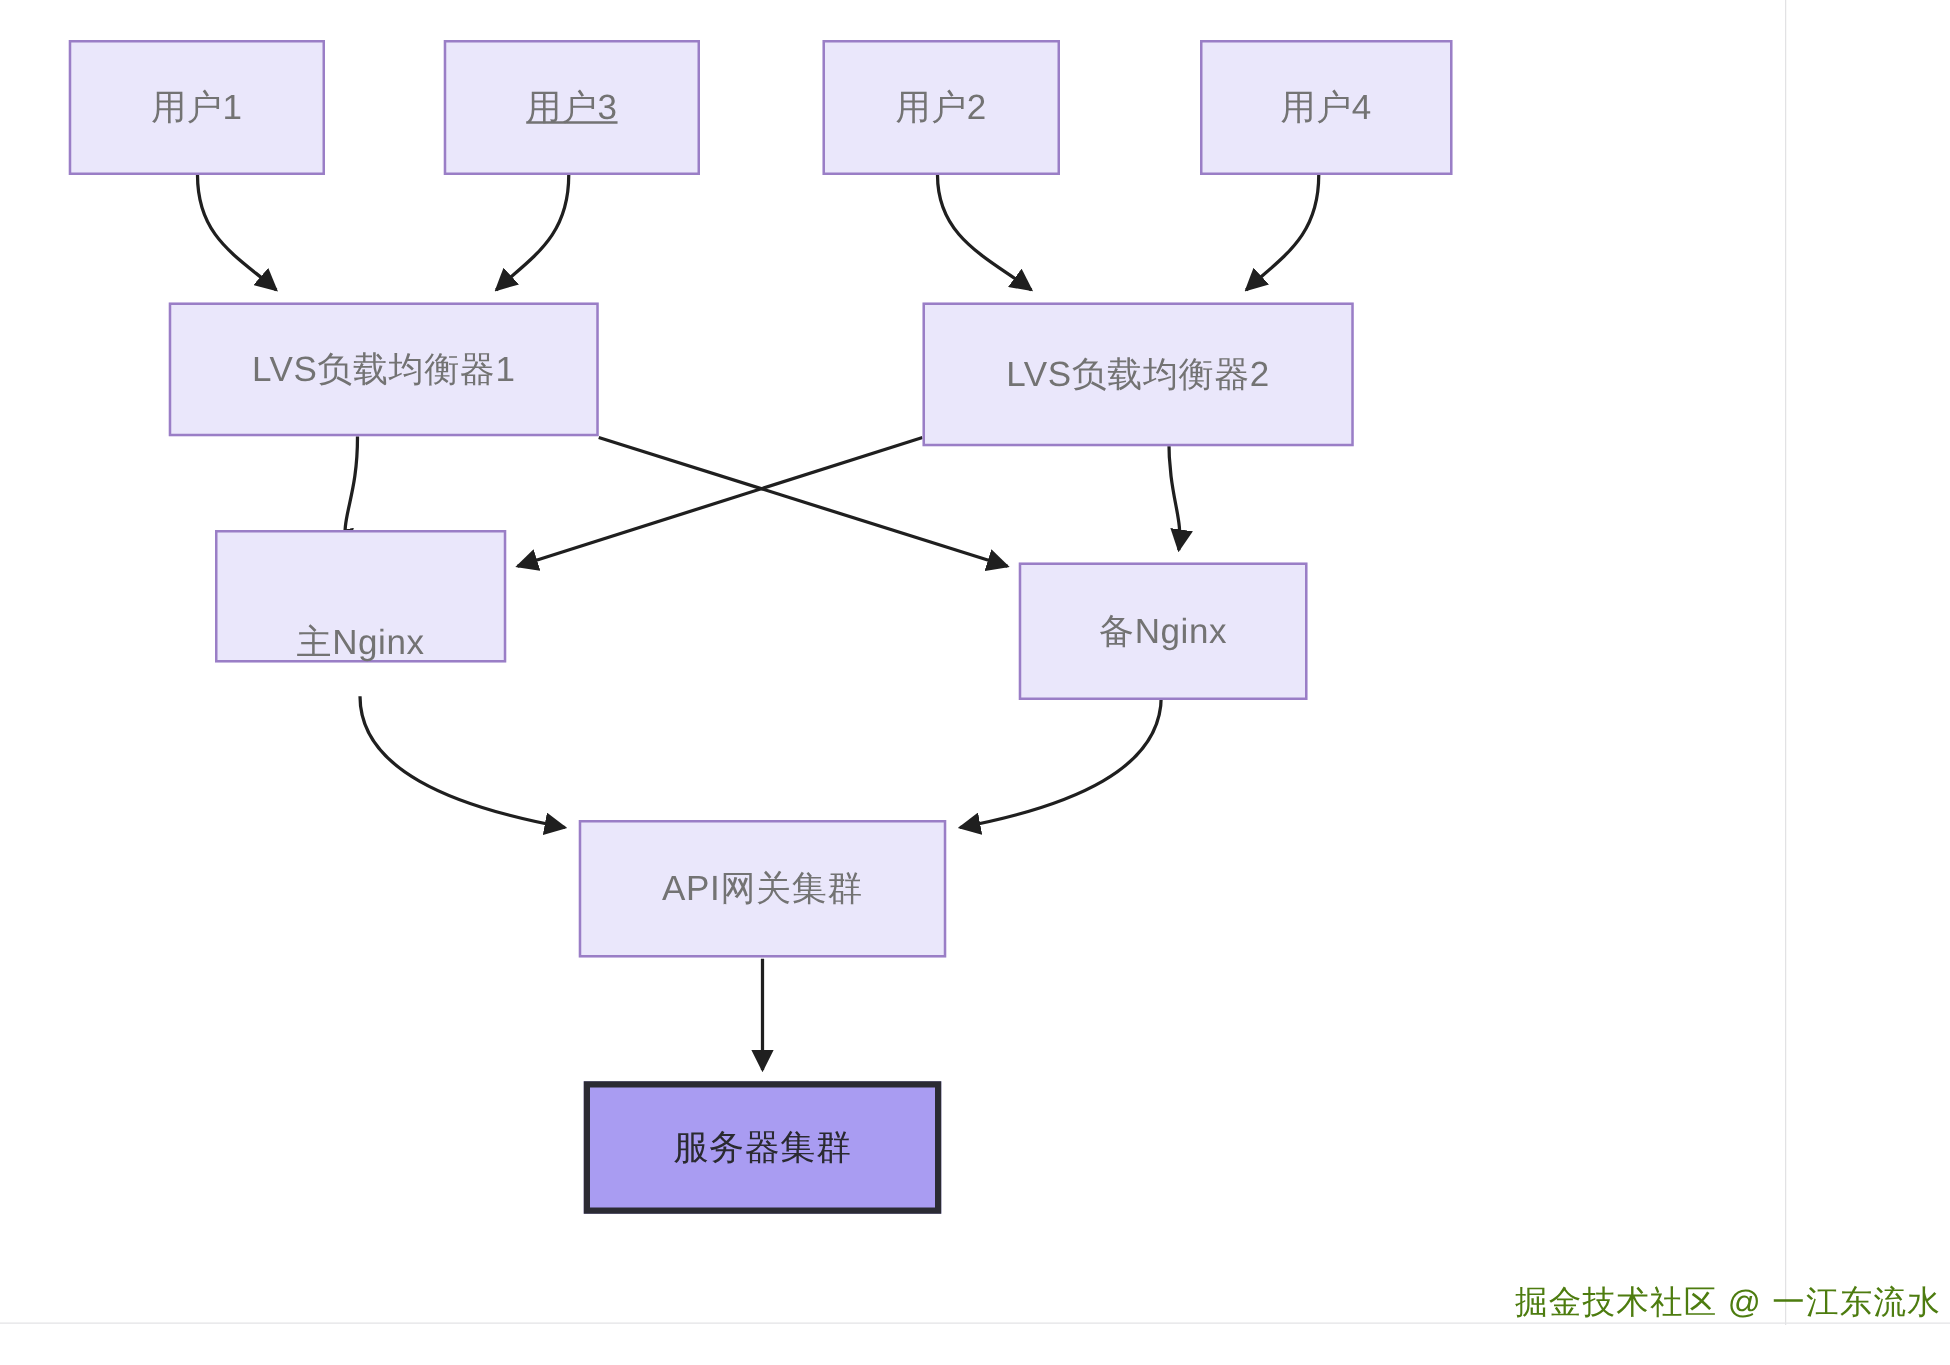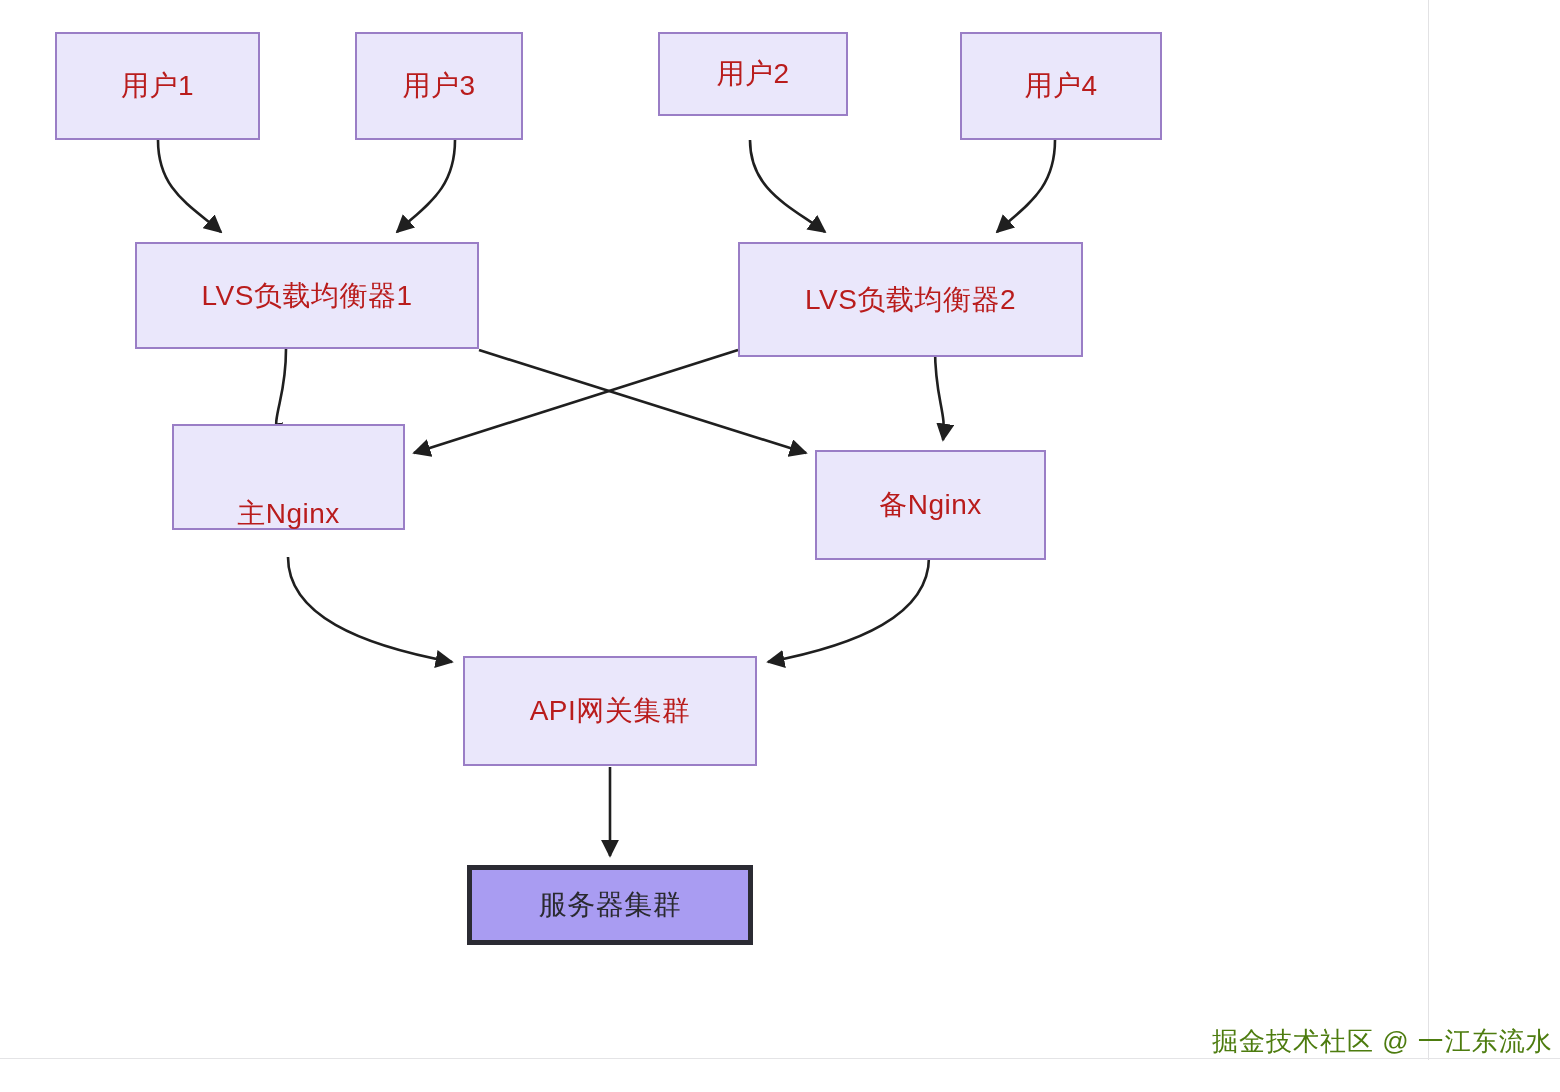--- a/index.html
+++ b/index.html
@@ -26,21 +26,21 @@
     pointer-events: none;
   }
   .node {
     position: absolute;
     box-sizing: border-box;
     display: flex;
     align-items: center;
     justify-content: center;
     background: #eae7fb;
     border: 2px solid #9a7ec6;
-    color: #b91c1c;
+    color: #737373;
     font-size: 28px;
     line-height: 1;
     letter-spacing: 0.5px;
     white-space: nowrap;
   }
   .node.highlight {
     background: #a99cf2;
     border: 5px solid #2b2b33;
     color: #2a2a30;
   }
@@ -98,25 +98,25 @@
 
     <path d="M 929 557 C 929 615 858 645 768 662" fill="none" stroke="#1f1f1f" stroke-width="2.6" marker-end="url(#arrow)"></path>
 
     <path d="M 610 767 L 610 856" fill="none" stroke="#1f1f1f" stroke-width="2.6" marker-end="url(#arrow)"></path>
   </svg>
 
   <div class="node" style="left:55px; top:32px; width:205px; height:108px;">
     <span class="label">用户1</span>
   </div>
 
-  <div class="node" style="left:355px; top:32px; width:168px; height:108px;">
+  <div class="node" style="left:355px; top:32px; width:205px; height:108px;text-decoration:underline;">
     <span class="label">用户3</span>
   </div>
 
-  <div class="node" style="left:658px; top:32px; width:190px; height:84px;">
+  <div class="node" style="left:658px; top:32px; width:190px; height:108px;">
     <span class="label">用户2</span>
   </div>
 
   <div class="node" style="left:960px; top:32px; width:202px; height:108px;text-align:center;">
     <span class="label">用户4</span>
   </div>
 
   <div class="node" style="left:135px; top:242px; width:344px; height:107px;">
     <span class="label">LVS负载均衡器1</span>
   </div>
@@ -130,21 +130,21 @@
   </div>
 
   <div class="node" style="left:815px; top:450px; width:231px; height:110px;">
     <span class="label">备Nginx</span>
   </div>
 
   <div class="node" style="left:463px; top:656px; width:294px; height:110px;">
     <span class="label">API网关集群</span>
   </div>
 
-  <div class="node highlight" style="left:467px; top:865px; width:286px; height:80px;">
+  <div class="node highlight" style="left:467px; top:865px; width:286px; height:106px;">
     <span class="label">服务器集群</span>
   </div>
 
   <div class="divider-v" style="left:1428px; top:0px; height:1060px;"></div>
 
   <div class="divider-h" style="left:0px; top:1058px; width:1560px;"></div>
 
   <div class="watermark" style="left:1212px; top:1024px;">掘金技术社区 @ 一江东流水</div>
 
 </div>

